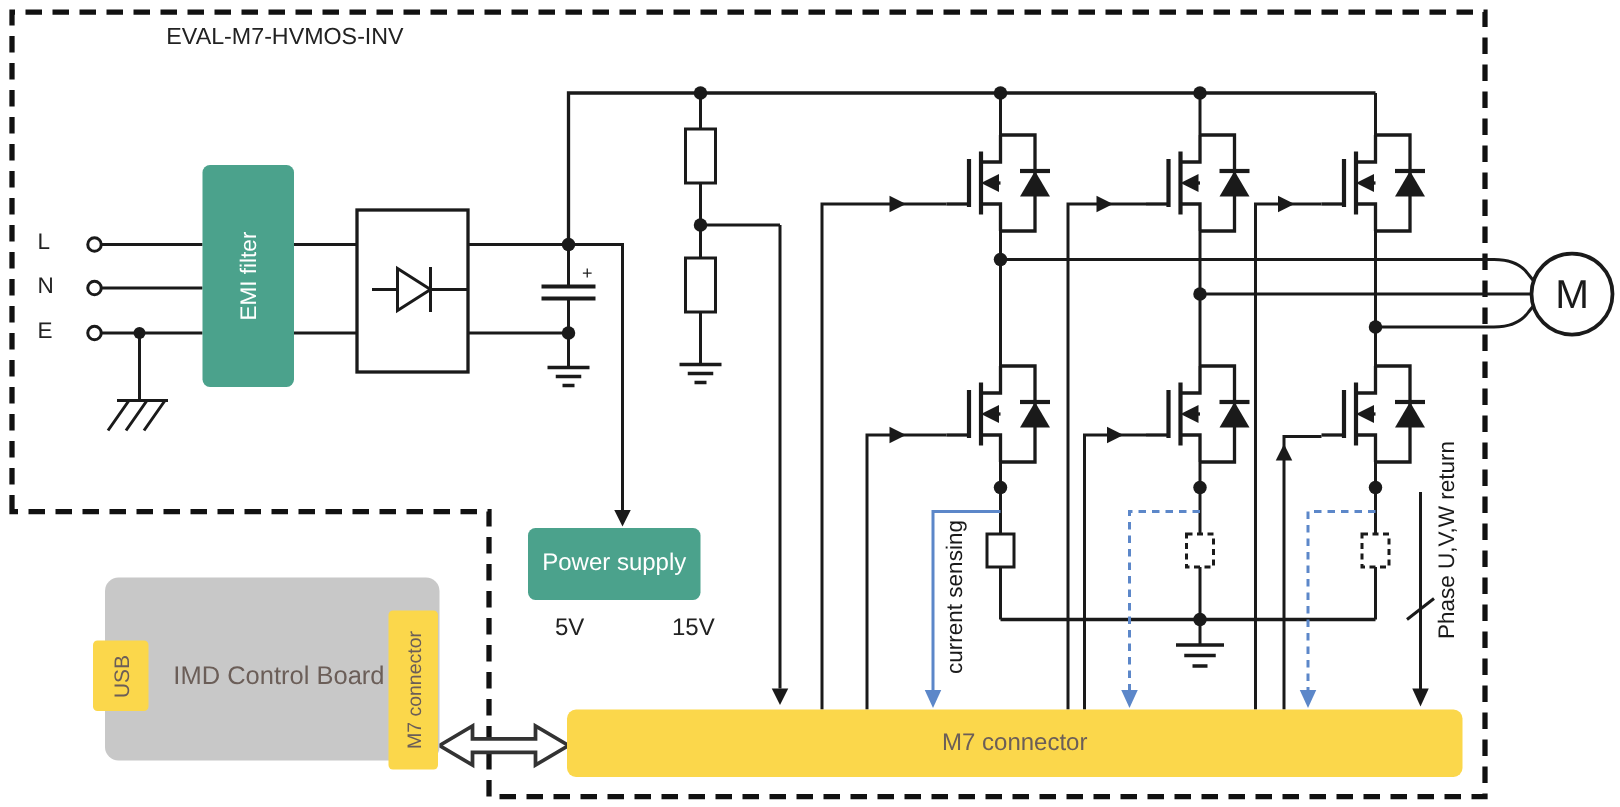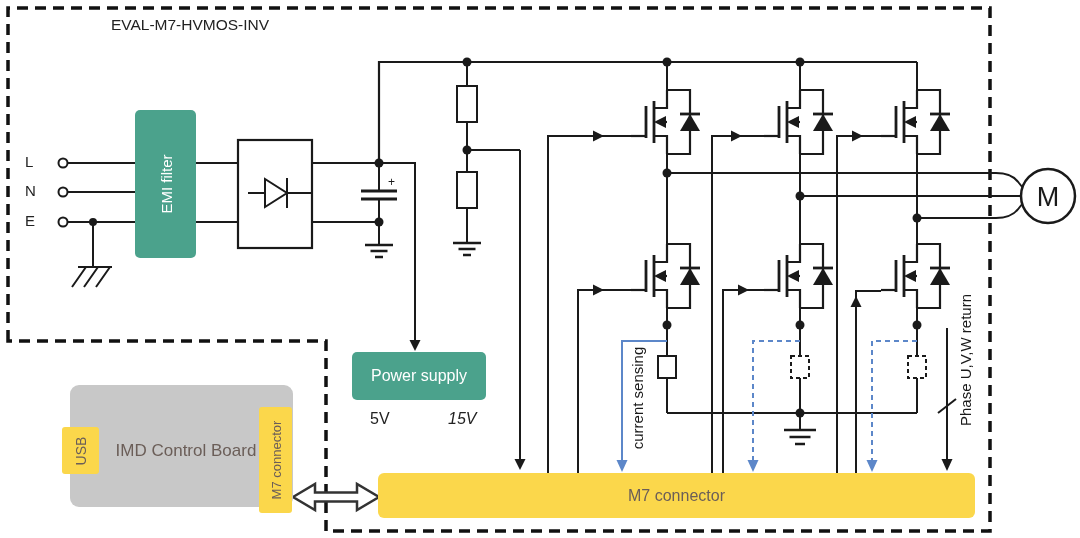--- a/index.html
+++ b/index.html
@@ -186,26 +186,26 @@
   <div class="lbl" style="left:88px;top:6px;width:204px;text-align:center;font-size:15.5px;margin-top:10px;">EVAL-M7-HVMOS-INV</div>
 
   <div class="lbl" style="left:25px;top:153px;font-size:15px;">L</div>
   <div class="lbl" style="left:25px;top:182px;font-size:15px;">N</div>
   <div class="lbl" style="left:25px;top:212px;font-size:15px;">E</div>
 
   <div class="block teal-block" style="left:135px;top:110px;width:61px;height:148px;">
     <span class="blk-inner rot white-txt" style="font-size:15px;">EMI filter</span>
   </div>
 
-  <div class="block teal-block" style="left:352px;top:352px;width:134px;height:48px;">
+  <div class="block teal-block" style="left:352px;top:352px;width:115px;height:48px;">
     <span class="blk-inner ctr white-txt" style="font-size:16px;position:absolute;left:50%;top:50%;">Power supply</span>
   </div>
 
   <div class="lbl" style="left:370px;top:410px;width:32px;font-size:16px;">5V</div>
-  <div class="lbl" style="left:448px;top:410px;font-size:16px;font-style:italic;">15V</div>
+  <div class="lbl" style="left:448px;top:410px;font-size:16px;">15V</div>
 
   <div class="block yellow-block" style="left:378px;top:473px;width:597px;height:45px;border-radius:6px;">
     <span class="blk-inner ctr dark-txt" style="font-size:16px;">M7 connector</span>
   </div>
 
   <div class="block" style="left:70px;top:385px;width:223px;height:122px;background:var(--gray);border-radius:9px;">
     <span class="blk-inner ctr dark-txt" style="left:52%;top:54%;font-size:17px;">IMD Control Board</span>
   </div>
   <div class="block yellow-block" style="left:62px;top:427px;width:37px;height:47px;border-radius:3px;">
     <span class="blk-inner rot dark-txt" style="font-size:14px;">USB</span>

